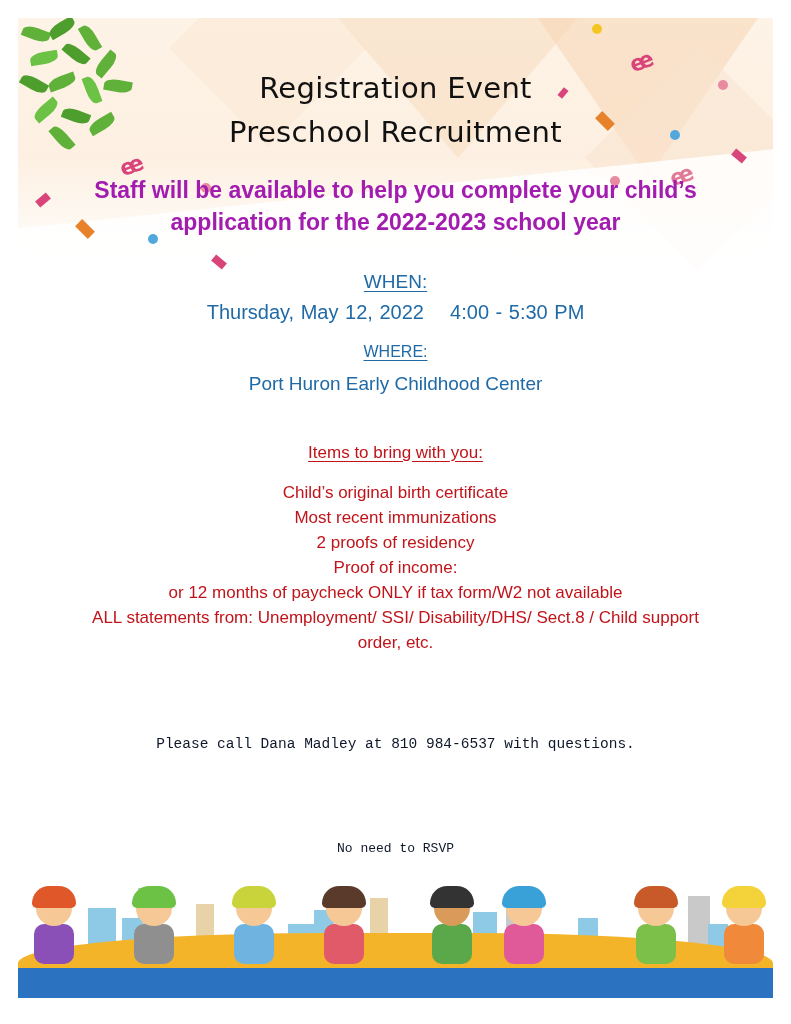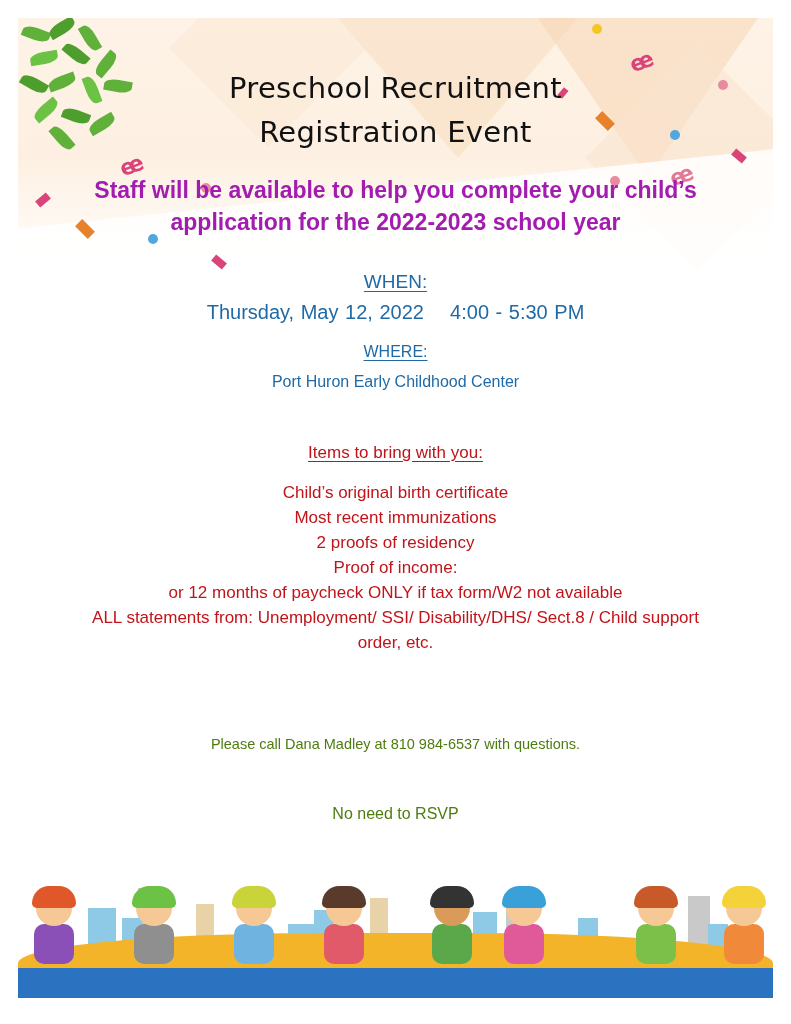--- a/index.html
+++ b/index.html
@@ -34,34 +34,34 @@
   }
   .subtitle {
     position: absolute; left: 20px; right: 20px; top: 174px; text-align: center;
     font-family: "Liberation Sans", sans-serif; font-weight: bold; font-size: 23px;
     line-height: 32px; color: #a21caf;
   }
 
   .section { position: absolute; left: 0; right: 0; text-align: center; font-family: "Liberation Sans", sans-serif; }
   .blue { color: #1f6aa6; }
   .red { color: #c0141a; }
-  .black { color: #4d7c0f; }
+  .black { color: #0f172a; font-family: Liberation Mono, monospace; }
   .u { text-decoration: underline; text-underline-offset: 3px; }
 
   .when-label { top: 271px; font-size: 19px; }
   .when-value { top: 301px; font-size: 20px; word-spacing: 1px; }
   .where-label { top: 343px; font-size: 16px; }
-  .where-value { top: 373px; font-size: 16px; }
+  .where-value { top: 373px; font-size: 19px; }
 
   .items-heading { top: 443px; font-size: 17px; }
   .items-list { top: 480px; font-size: 17px; line-height: 25px; }
   .items-list div { white-space: nowrap; }
 
   .contact { top: 736px; font-size: 14.5px; }
-  .rsvp { top: 805px; font-size: 16px; }
+  .rsvp { top: 841px; font-size: 13px; }
 
   .footer-banner { position: absolute; left: 18px; top: 868px; width: 755px; height: 130px; overflow: hidden; }
   .ground-yellow { position: absolute; left: 0; right: 0; top: 65px; height: 45px; background: #f3b42a; border-radius: 40% 40% 0 0 / 30px 30px 0 0; }
   .ground-blue { position: absolute; left: 0; right: 0; top: 100px; height: 30px; background: #2b72c0; }
   .bldg { position: absolute; bottom: 30px; background: #8ec9e6; }
   .bldg.grey { background: #c9c9c9; }
   .kid { position: absolute; bottom: 18px; width: 52px; height: 90px; }
   .kid .head { position: absolute; left: 8px; top: 0; width: 36px; height: 36px; border-radius: 50%; background: #f5c896; }
   .kid .hair { position: absolute; left: 4px; top: -4px; width: 44px; height: 22px; border-radius: 22px 22px 6px 6px; }
   .kid .body { position: absolute; left: 6px; top: 34px; width: 40px; height: 40px; border-radius: 10px; }
@@ -104,22 +104,22 @@
   <div class="confetti dot" style="left:592px;top:158px;background:#e88aa0;"></div>
   <div class="confetti rect" style="left:18px;top:178px;background:#d9457a;transform:rotate(-40deg);"></div>
   <div class="confetti rect" style="left:58px;top:206px;background:#e8822a;transform:rotate(45deg);width:18px;height:10px;"></div>
   <div class="confetti rect" style="left:194px;top:240px;background:#d9457a;transform:rotate(40deg);"></div>
   <div class="confetti rect" style="left:578px;top:98px;background:#e8822a;transform:rotate(45deg);width:18px;height:10px;"></div>
   <div class="confetti rect" style="left:714px;top:134px;background:#d9457a;transform:rotate(40deg);"></div>
   <div class="confetti rect" style="left:540px;top:72px;background:#d9457a;transform:rotate(-50deg);width:10px;height:6px;"></div>
 </div>
 
 <div class="title">
+  <div>Registration Event</div>
   <div>Preschool Recruitment</div>
-  <div>Registration Event</div>
 </div>
 
 <div class="subtitle">
   <div>Staff will be available to help you complete your child’s</div>
   <div>application for the 2022-2023 school year</div>
 </div>
 
 <div class="section blue when-label">
   <span class="u">WHEN:</span>
 </div>

